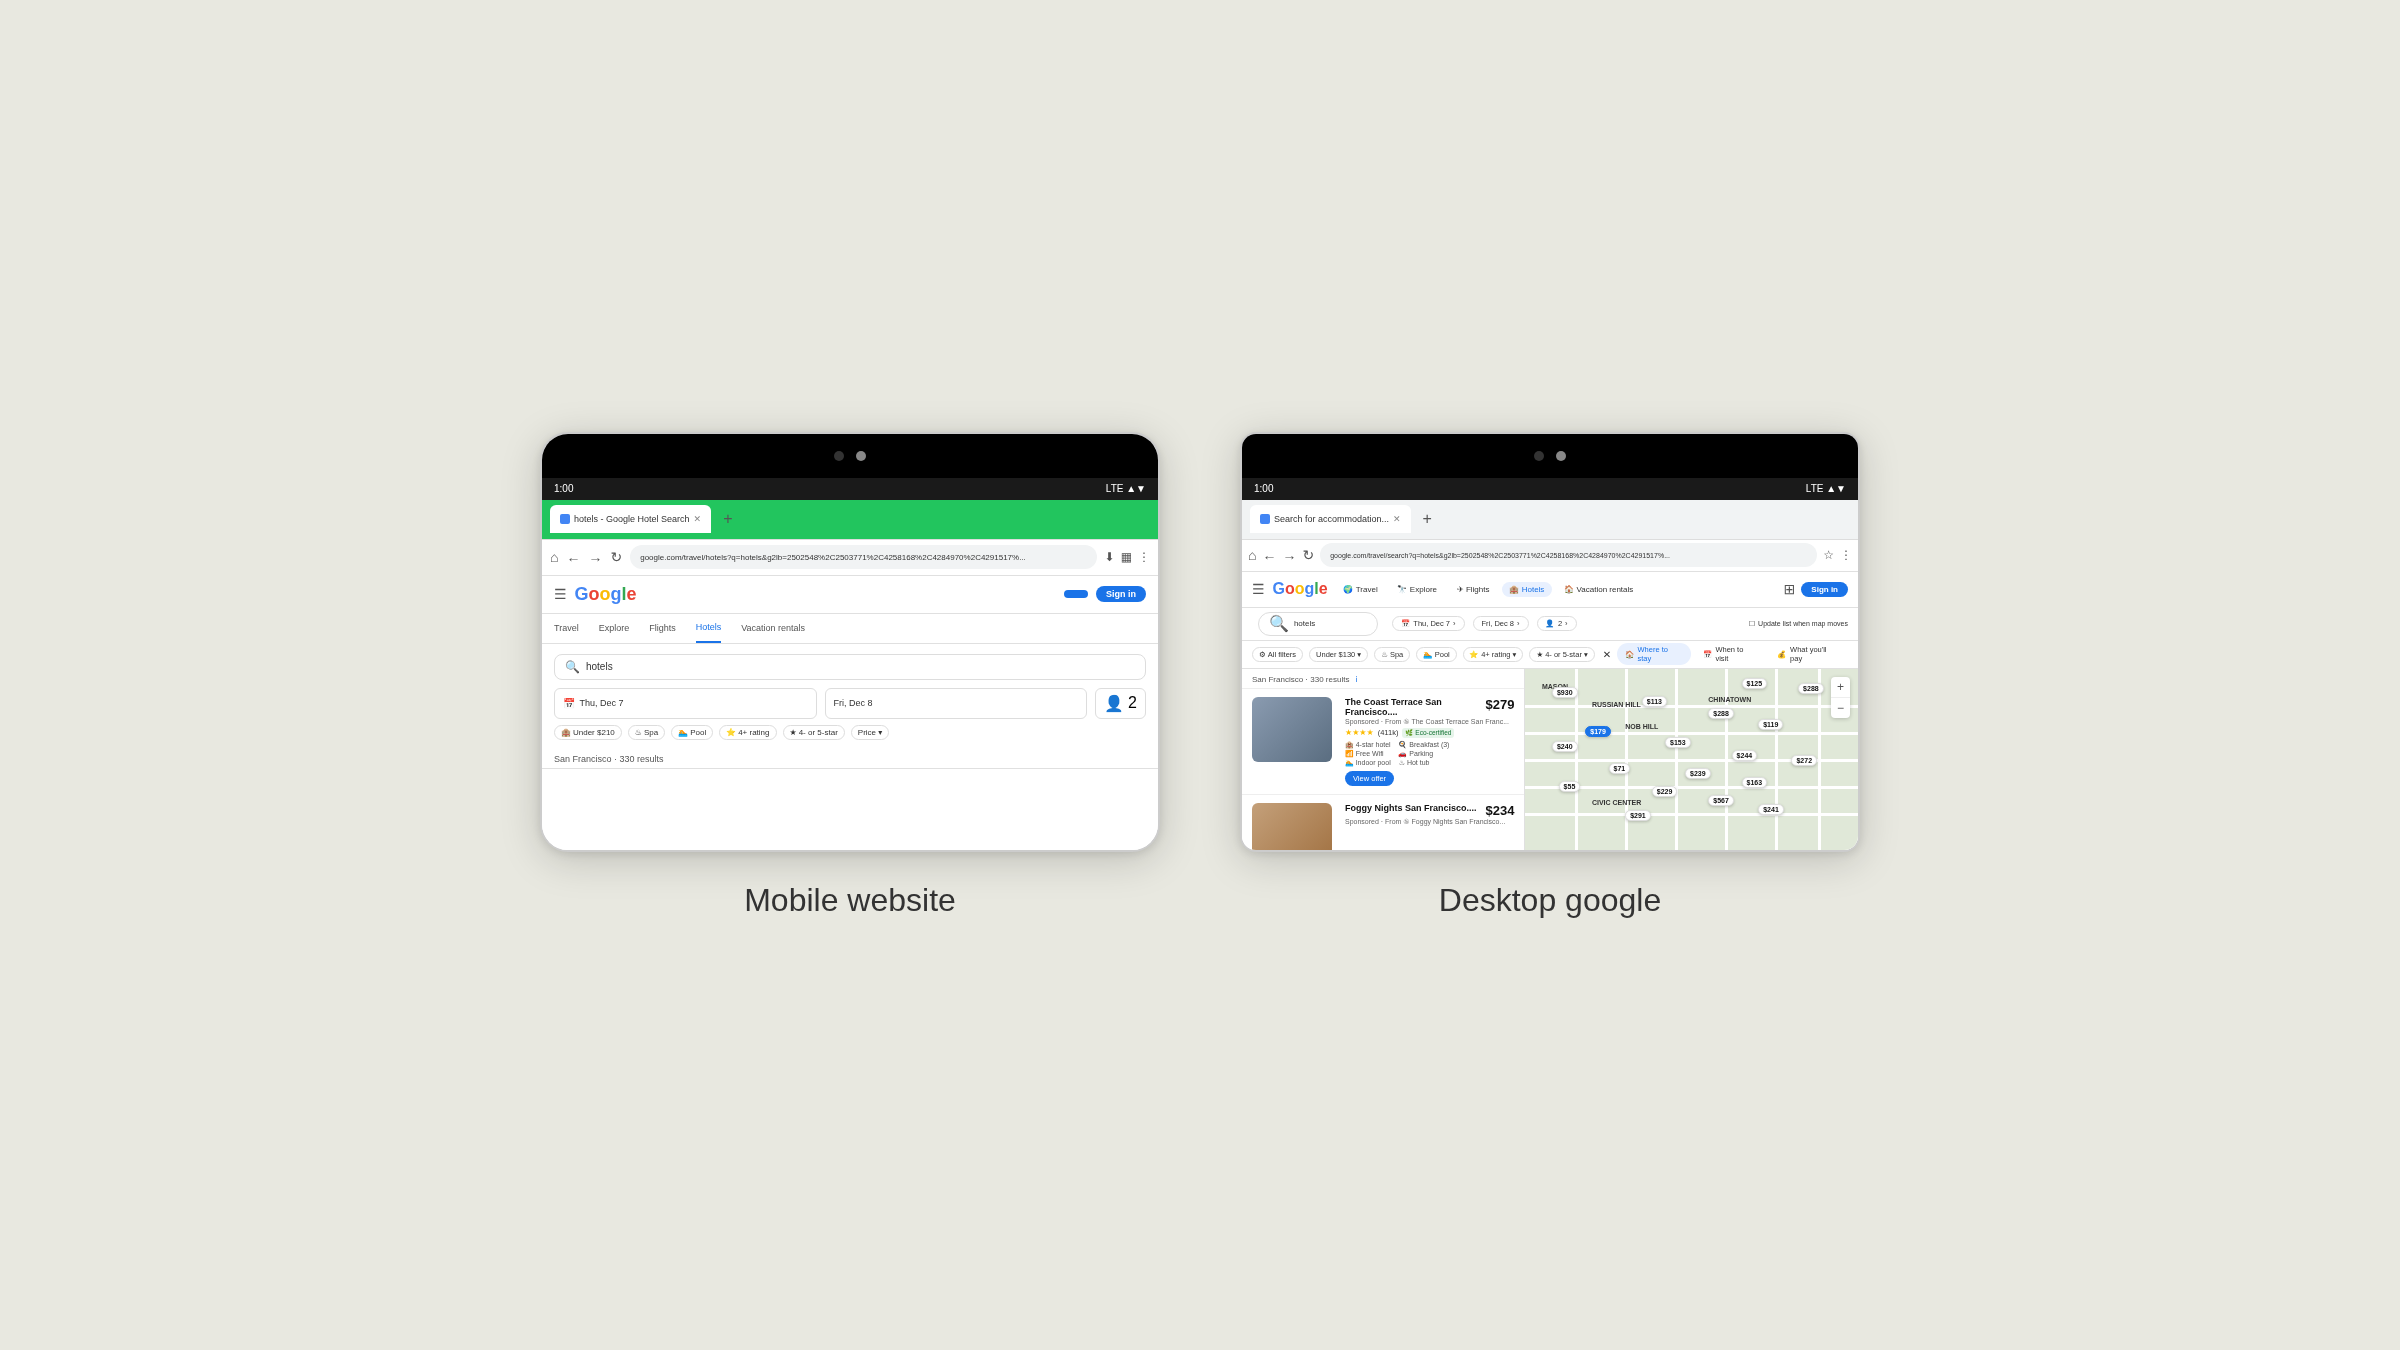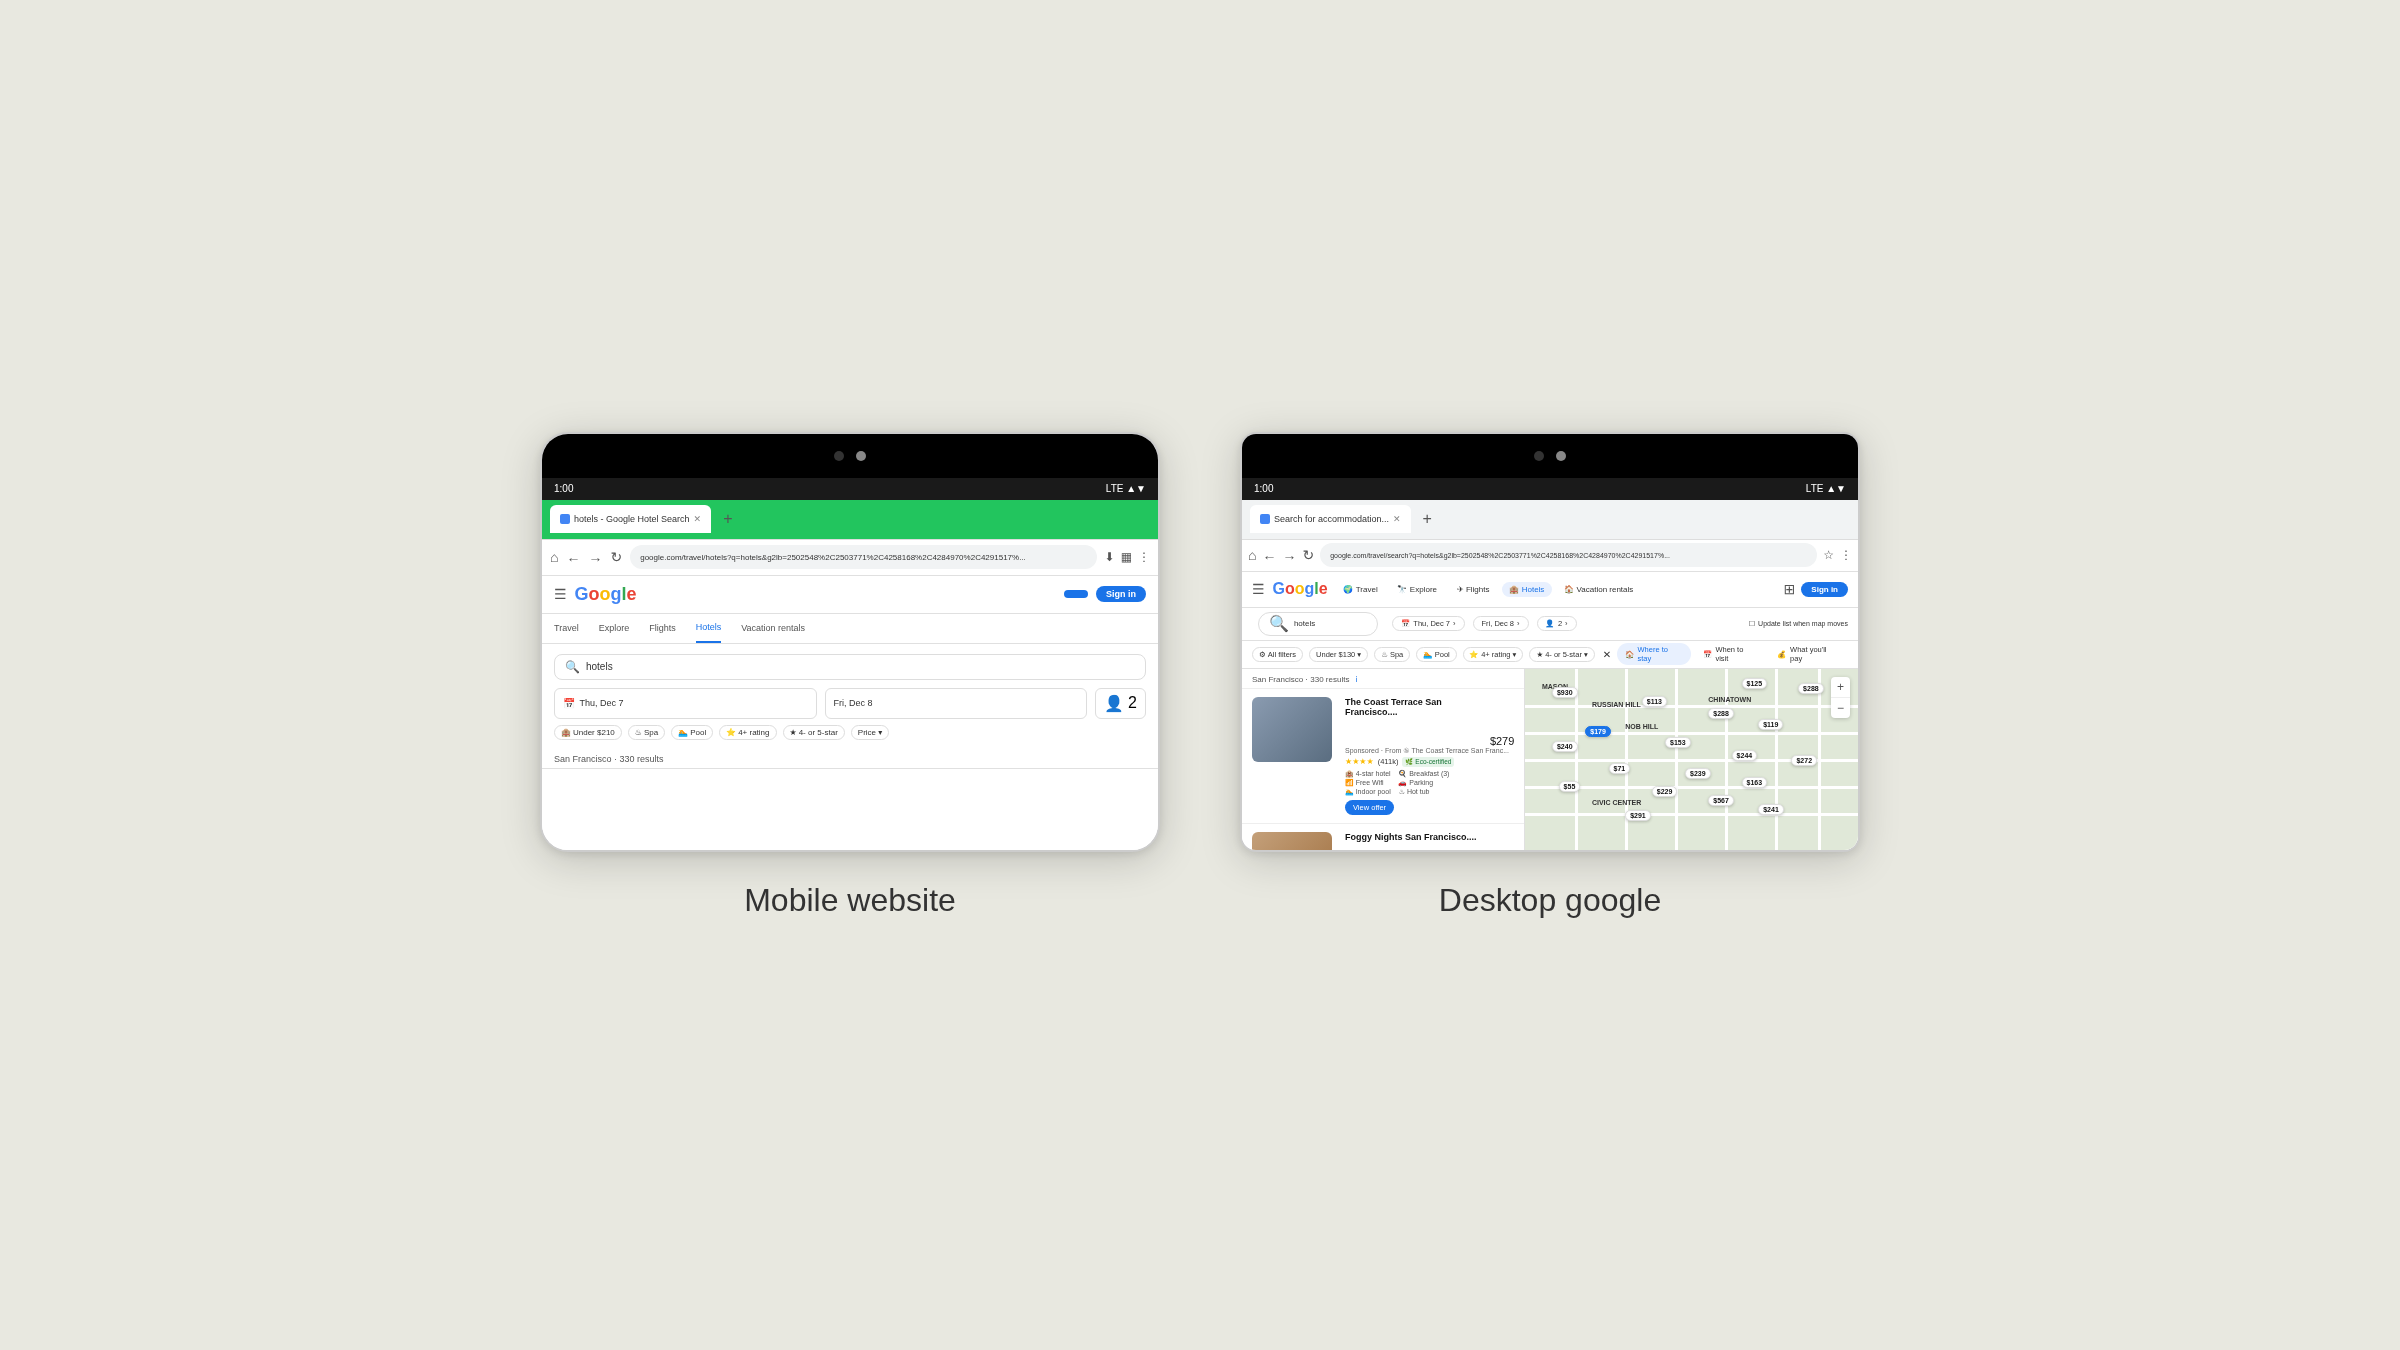--- a/index.html
+++ b/index.html
@@ -449,24 +449,23 @@
       background: linear-gradient(135deg, #c4a07a, #a07040);
     }
     .desktop-hotel-info { flex: 1; }
     .desktop-hotel-name {
       font-size: 9px;
       font-weight: 600;
       color: #111;
       margin-bottom: 1px;
     }
     .desktop-hotel-price {
-      font-size: 11px;
-      font-weight: 400;
+      font-size: 13px;
+      font-weight: 700;
       color: #111;
-      margin-top: 38px;
     }
     .desktop-hotel-sponsored {
       font-size: 7px;
       color: #666;
     }
     .desktop-view-offer {
       background: #1a73e8;
       color: #fff;
       border-radius: 20px;
       padding: 3px 8px;

